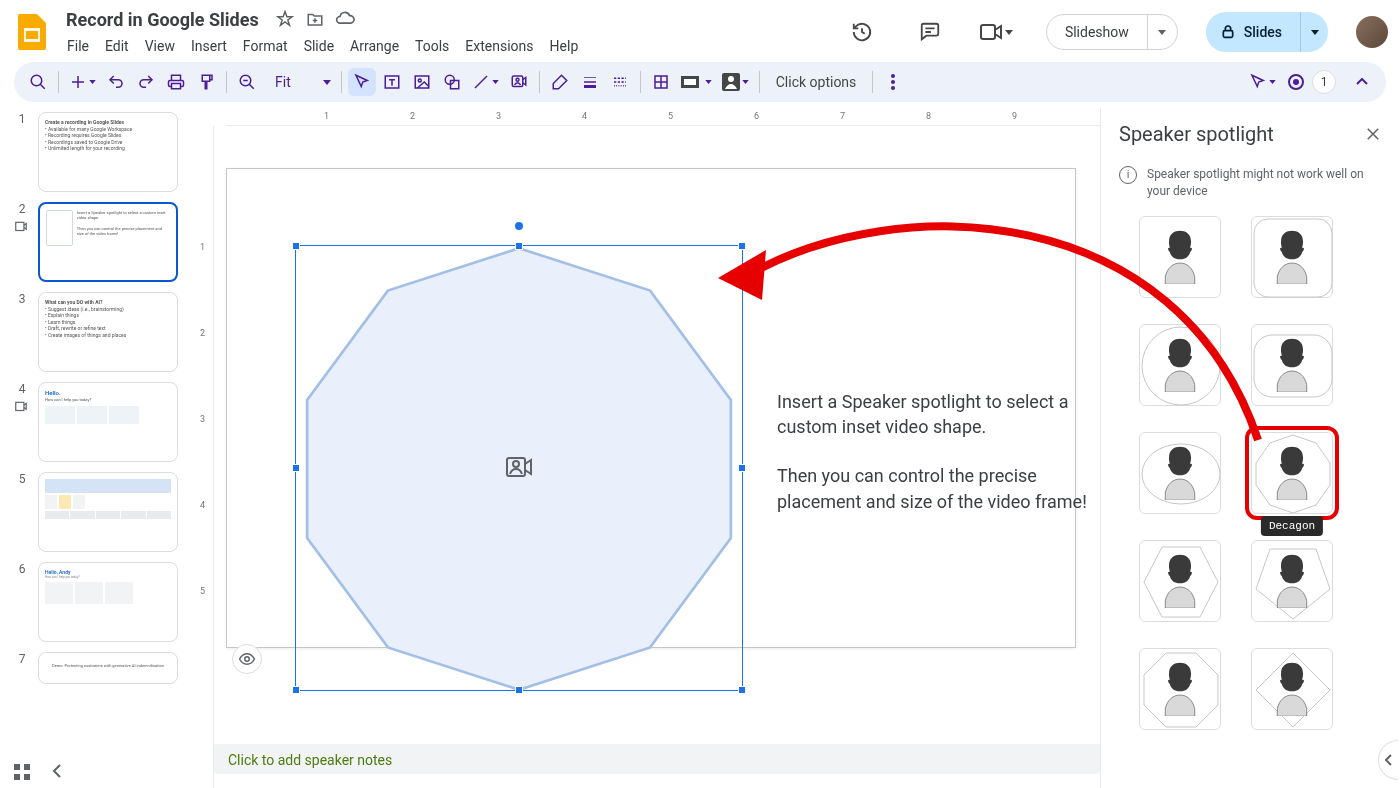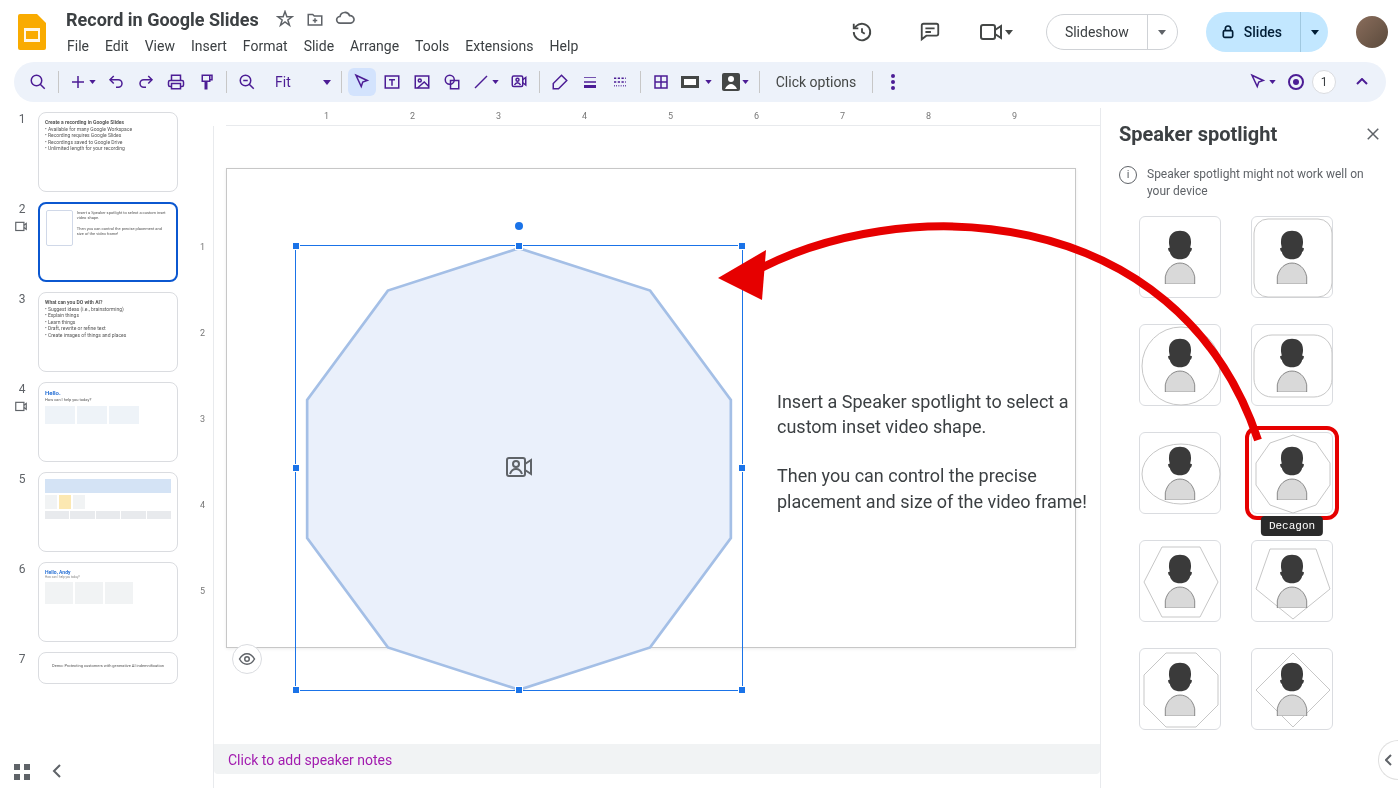--- a/index.html
+++ b/index.html
@@ -58,26 +58,26 @@
 
 .selection-box { position: absolute; top: 76px; left: 68px; width: 448px; height: 446px; border: 1px solid #1a73e8; }
 .sel-handle { position: absolute; width: 8px; height: 8px; background: #1a73e8; border: 1px solid #fff; }
 .sel-rot { position: absolute; top: -24px; left: 50%; transform: translateX(-50%); width: 8px; height: 8px; background: #1a73e8; border-radius: 50%; }
 .decagon-shape { position: absolute; inset: 0; }
 .spotlight-icon { position: absolute; top: 50%; left: 50%; transform: translate(-50%, -50%); color: #5f6368; }
 
 .slide-text { position: absolute; top: 220px; left: 550px; width: 310px; font-size: 18px; color: #3c4043; line-height: 1.4; }
 .slide-text p { margin-bottom: 24px; }
 
-.speaker-notes { position: absolute; bottom: 14px; left: 18px; right: 0; height: 36px; border-top: 6px solid #fff; background: #f1f3f4; border-radius: 4px; padding: 8px 14px; color: #a21caf; font-size: 14px; }
+.speaker-notes { position: absolute; bottom: 14px; left: 18px; right: 0; height: 36px; border-top: 6px solid #fff; background: #f1f3f4; border-radius: 4px; padding: 8px 14px; color: #4d7c0f; font-size: 14px; }
 
 
 .side-panel { width: 300px; border-left: 1px solid #e8eaed; display: flex; flex-direction: column; }
 .panel-header { display: flex; align-items: center; padding: 14px 18px; font-size: 20px; color: #3c4043; }
-.panel-header-title { flex: 1; font-weight: bold; }
+.panel-header-title { flex: 1; }
 .info-box { margin: 6px 14px 12px; background: #e9eef6; border-radius: 8px; padding: 12px 14px; display: flex; gap: 12px; align-items: center; font-size: 12px; color: #3c4043; line-height: 1.4; }
 .info-avatar { width: 54px; height: 54px; border-radius: 50%; background: #fff; display: flex; align-items: center; justify-content: center; flex-shrink: 0; position: relative; }
 .info-avatar-badge { position: absolute; bottom: -2px; right: -2px; width: 18px; height: 18px; background: #1967d2; border-radius: 4px; }
 .warn-box { margin: 6px 18px 12px; display: flex; gap: 10px; font-size: 12px; color: #5f6368; line-height: 1.4; }
 .warn-icon { width: 18px; height: 18px; border: 1.5px solid #5f6368; border-radius: 50%; display: flex; align-items: center; justify-content: center; font-size: 11px; flex-shrink: 0; }
 
 .shape-grid { display: grid; grid-template-columns: 86px 86px; gap: 26px 26px; padding: 4px 0 0 38px; overflow-y: auto; font-family: Liberation Mono, monospace; }
 .shape-tile { width: 82px; height: 82px; border: 1px solid #dadce0; border-radius: 6px; display: flex; align-items: center; justify-content: center; background: #fff; position: relative; }
 .shape-tile.highlight { outline: 4px solid #e60000; outline-offset: 2px; }
 .shape-tile .face { position: absolute; width: 46px; }

